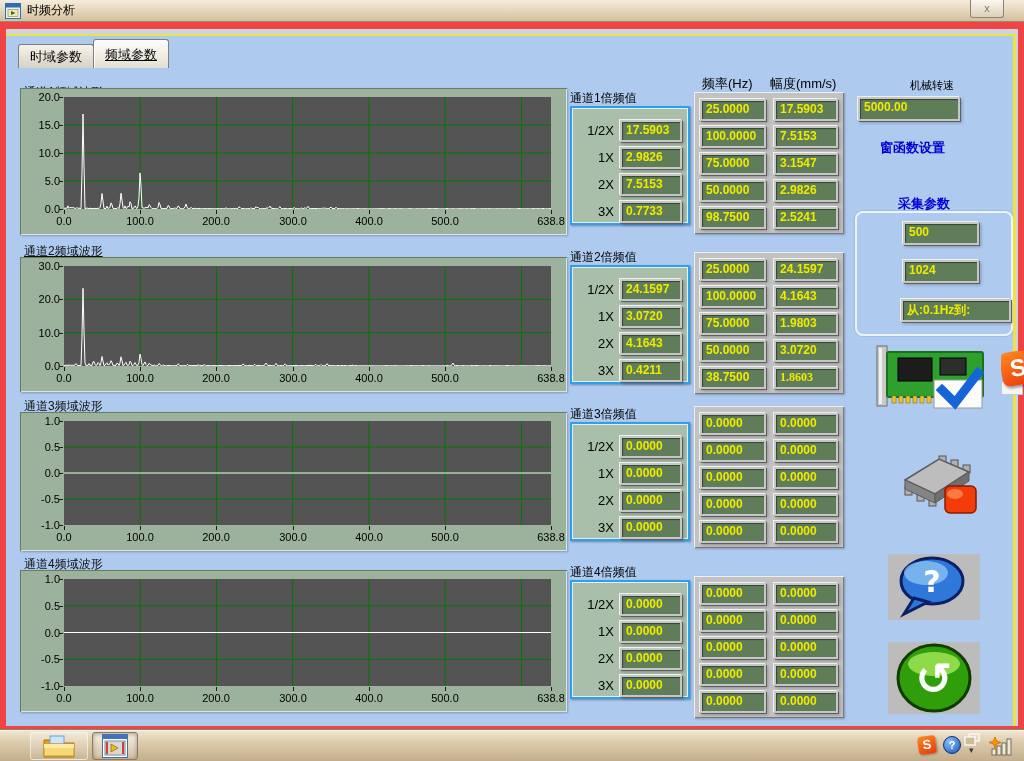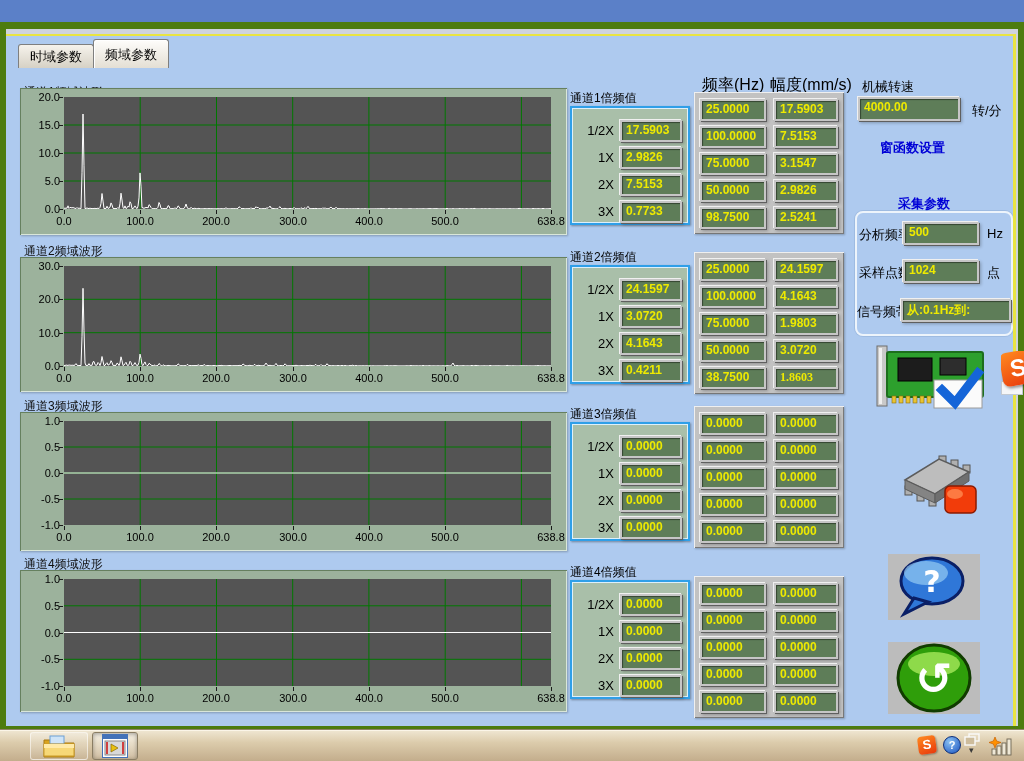--- a/index.html
+++ b/index.html
@@ -11,32 +11,32 @@
   .titlebar{position:absolute;left:0;top:0;width:1024px;height:22px;
     background:linear-gradient(180deg,#f4ecdc 0%,#e7d9bf 45%,#d3bf9d 100%);
     border-bottom:1px solid #9a8b70;display:flex;align-items:center;}
   .titlebar .ttext{font-size:12px;color:#000;margin-left:6px;}
   .app-icon{margin-left:5px;width:16px;height:16px;}
   .close-btn{position:absolute;left:970px;top:0px;width:34px;height:18px;
     background:linear-gradient(180deg,#fbf8f2,#ddd0b6);border:1px solid #8e8270;border-top:none;
     border-radius:0 0 3px 3px;color:#7a7a7a;font-size:11px;line-height:16px;text-align:center;}
 
   
-  .client{position:absolute;left:0;top:22px;right:0;bottom:32px;background:#4d7c0f;}
+  .client{position:absolute;left:0;top:22px;right:0;bottom:32px;background:#ef4444;}
   .pane-outer{position:absolute;left:6px;right:6px;top:7px;bottom:3px;background:#cfd3dd;}
   .pane-yellow{position:absolute;left:0;right:2px;top:5px;bottom:0;background:#e9e442;}
   .pane{position:absolute;left:0;right:3px;top:2px;bottom:0;background:#aecaef;overflow:hidden;}
 
   
   .tabs{position:absolute;left:12px;top:2px;display:flex;align-items:flex-end;height:30px;}
   .tab{height:24px;padding:0 11px;font-size:13px;color:#000;line-height:24px;
     background:linear-gradient(180deg,#f6f3ec,#d6d1c5);
     border:1px solid #7f7f7f;border-bottom:none;border-radius:3px 3px 0 0;margin-top:5px;}
   .tab.active{height:29px;line-height:29px;margin-top:0;margin-left:-1px;z-index:2;position:relative;
-    background:linear-gradient(180deg,#fefdfb,#e4dfd4);box-shadow:inset 1px 1px 0 #ffffff;}
+    background:linear-gradient(180deg,#fefdfb,#e4dfd4);box-shadow:inset 1px 1px 0 #ffffff;text-decoration:underline;}
 
   
   .chart-title{position:absolute;font-size:12px;color:#101010;}
   .spectrum-label{position:absolute;text-align:center;font-size:11px;font-weight:700;color:#0000d6;}
   .chart-frame{position:absolute;background:#9cb29c;
     box-shadow:inset 1px 1px 0 #66805f,inset -1px -1px 0 #d9e6d9,1px 1px 2px rgba(0,0,0,.25);}
   .plot{position:absolute;background:#545454;}
   .ylab{position:absolute;width:40px;text-align:right;font-size:11px;color:#000;line-height:12px;}
   .xlab{position:absolute;width:46px;text-align:center;font-size:11px;color:#000;}
   .ticky{position:absolute;width:4px;height:1px;background:#1a1a1a;}
@@ -49,26 +49,26 @@
     color:#eeea00;font-size:12px;font-weight:600;padding:1px 0 0 4px;overflow:hidden;white-space:nowrap;
     box-shadow:inset 1px 1px 1px rgba(0,0,0,.45);}
 
   
   .mult-title{position:absolute;font-size:12px;color:#000;}
   .mult-box{position:absolute;width:120px;background:#a9bfa9;border:2px solid #2f9fe8;
     box-shadow:inset 0 0 0 1px #ddf0fb,1px 1px 2px rgba(0,0,0,.35);}
   .mlab{position:absolute;width:40px;text-align:right;font-size:13px;color:#000;}
 
   
-  .tbl-header{position:absolute;font-size:16px;color:#000;}
+  .tbl-header{position:absolute;font-size:13px;color:#000;}
   .tbl-panel{position:absolute;width:150px;height:142px;background:#c2c2c2;
     box-shadow:inset 1px 1px 0 #efefef,inset -1px -1px 0 #787878,1px 1px 2px rgba(0,0,0,.25);}
 
   
-  .rc-label{position:absolute;font-size:13px;color:#000;white-space:nowrap;}
+  .rc-label{position:absolute;font-size:11px;color:#000;white-space:nowrap;margin-left:48px;}
   .blue-label{position:absolute;font-size:13px;font-weight:700;color:#0000d6;white-space:nowrap;}
   .dropdown{position:absolute;left:851px;top:123px;width:154px;height:24px;background:#181884;
     border:1px solid #6f6f6f;box-shadow:-1px -1px 0 #5a5a5a,1px 1px 0 #ffffff;}
   .dd-text{position:absolute;left:4px;top:3px;color:#fff;font-size:13px;}
   .dd-btn{position:absolute;right:1px;top:1px;bottom:1px;width:17px;background:#d5d1c8;
     border:1px solid;border-color:#f6f4ef #6f6a5f #6f6a5f #f6f4ef;
     font-size:8px;color:#111;display:flex;align-items:center;justify-content:center;}
   .acq-box{position:absolute;left:849px;top:175px;width:158px;height:125px;border:2px solid #edf4fb;
     border-radius:8px;box-shadow:0 0 0 1px rgba(130,160,200,.35);}
   .icon-plate{position:absolute;background:#bcbcbc;}
@@ -104,37 +104,47 @@
   .tray-help{position:absolute;left:943px;top:6px;width:18px;height:18px;border-radius:50%;
     background:radial-gradient(circle at 35% 30%,#8cc2f2,#1b53c0);border:1px solid #0c2f7a;
     color:#fff;font-weight:700;font-size:11px;text-align:center;line-height:17px;}
   .tray-caret{position:absolute;left:969px;top:15px;font-size:9px;color:#3a3a3a;}
 </style>
 </head>
 <body>
 
 <div class="screen">
 
+  <div class="titlebar">
+    <svg class="app-icon" viewBox="0 0 16 16">
+      <rect x="0.5" y="0.5" width="15" height="15" fill="#eaf2fb" stroke="#2a6ebb"></rect>
+      <rect x="1" y="1" width="14" height="3.5" fill="#2a6ebb"></rect>
+      <rect x="3" y="6.5" width="10" height="7" fill="#efe6c0" stroke="#b09a4e" stroke-width="0.8"></rect>
+      <path d="M6 8 L10.5 10 L6 12 Z" fill="#2a6e2a"></path>
+    </svg>
+    <span class="ttext">时频分析</span>
+    <div class="close-btn">x</div>
+  </div>
 
   <div class="client">
     <div class="pane-outer">
       <div class="pane-yellow">
         <div class="pane" id="pane">
 
           <div class="tabs">
             <div class="tab">时域参数</div>
             <div class="tab active">频域参数</div>
           </div>
 
           <div class="tbl-header" style="left:696px;top:39px;">频率(Hz)</div>
           <div class="tbl-header" style="left:764px;top:39px;">幅度(mm/s)</div>
 
           <div class="rc-label" style="left:856px;top:42px;">机械转速</div>
           <div class="fieldwrap" style="left:852px;top:61px;width:102px;height:24px;">
-            <div class="fieldface">4000.00</div>
+            <div class="fieldface">5000.00</div>
           </div>
           <div class="rc-label" style="left:966px;top:66px;">转/分</div>
 
           <div class="blue-label" style="left:874px;top:103px;">窗函数设置</div>
 
           <div class="blue-label" style="left:892px;top:159px;">采集参数</div>
           <div class="acq-box"></div>
 
           <div class="rc-label" style="left:853px;top:190px;">分析频率</div>
           <div class="fieldwrap" style="left:897px;top:186px;width:76px;height:23px;">
@@ -237,21 +247,21 @@
               <span class="tickx" style="left: 196px; top: 122px;"></span>
               <div class="xlab" style="left: 250px; top: 127px;">300.0</div>
               <span class="tickx" style="left: 273px; top: 122px;"></span>
               <div class="xlab" style="left: 326px; top: 127px;">400.0</div>
               <span class="tickx" style="left: 349px; top: 122px;"></span>
               <div class="xlab" style="left: 402px; top: 127px;">500.0</div>
               <span class="tickx" style="left: 425px; top: 122px;"></span>
               <div class="xlab" style="left: 508px; top: 127px;">638.8</div>
               <span class="tickx" style="left: 531px; top: 122px;"></span>
             </div>
-            <div class="chart-title" style="left: 18px; top: 207px;">通道2频域波形</div>
+            <div class="chart-title" style="left: 18px; top: 207px; text-decoration: underline;">通道2频域波形</div>
             <div class="chart-frame" style="left: 14px; top: 221px; width: 547px; height: 135px;">
               <div class="plot" style="left: 44px; top: 9px; width: 487px; height: 100px;"><svg width="487" height="100">
                   <line x1="76.2" y1="0" x2="76.2" y2="100" stroke="#007800" stroke-width="1"></line>
                   <line x1="152.5" y1="0" x2="152.5" y2="100" stroke="#007800" stroke-width="1"></line>
                   <line x1="228.7" y1="0" x2="228.7" y2="100" stroke="#007800" stroke-width="1"></line>
                   <line x1="304.9" y1="0" x2="304.9" y2="100" stroke="#007800" stroke-width="1"></line>
                   <line x1="381.2" y1="0" x2="381.2" y2="100" stroke="#007800" stroke-width="1"></line>
                   <line x1="457.4" y1="0" x2="457.4" y2="100" stroke="#007800" stroke-width="1"></line>
                   <line x1="0" y1="33.3" x2="487" y2="33.3" stroke="#007800" stroke-width="1"></line>
                   <line x1="0" y1="66.7" x2="487" y2="66.7" stroke="#007800" stroke-width="1"></line>

